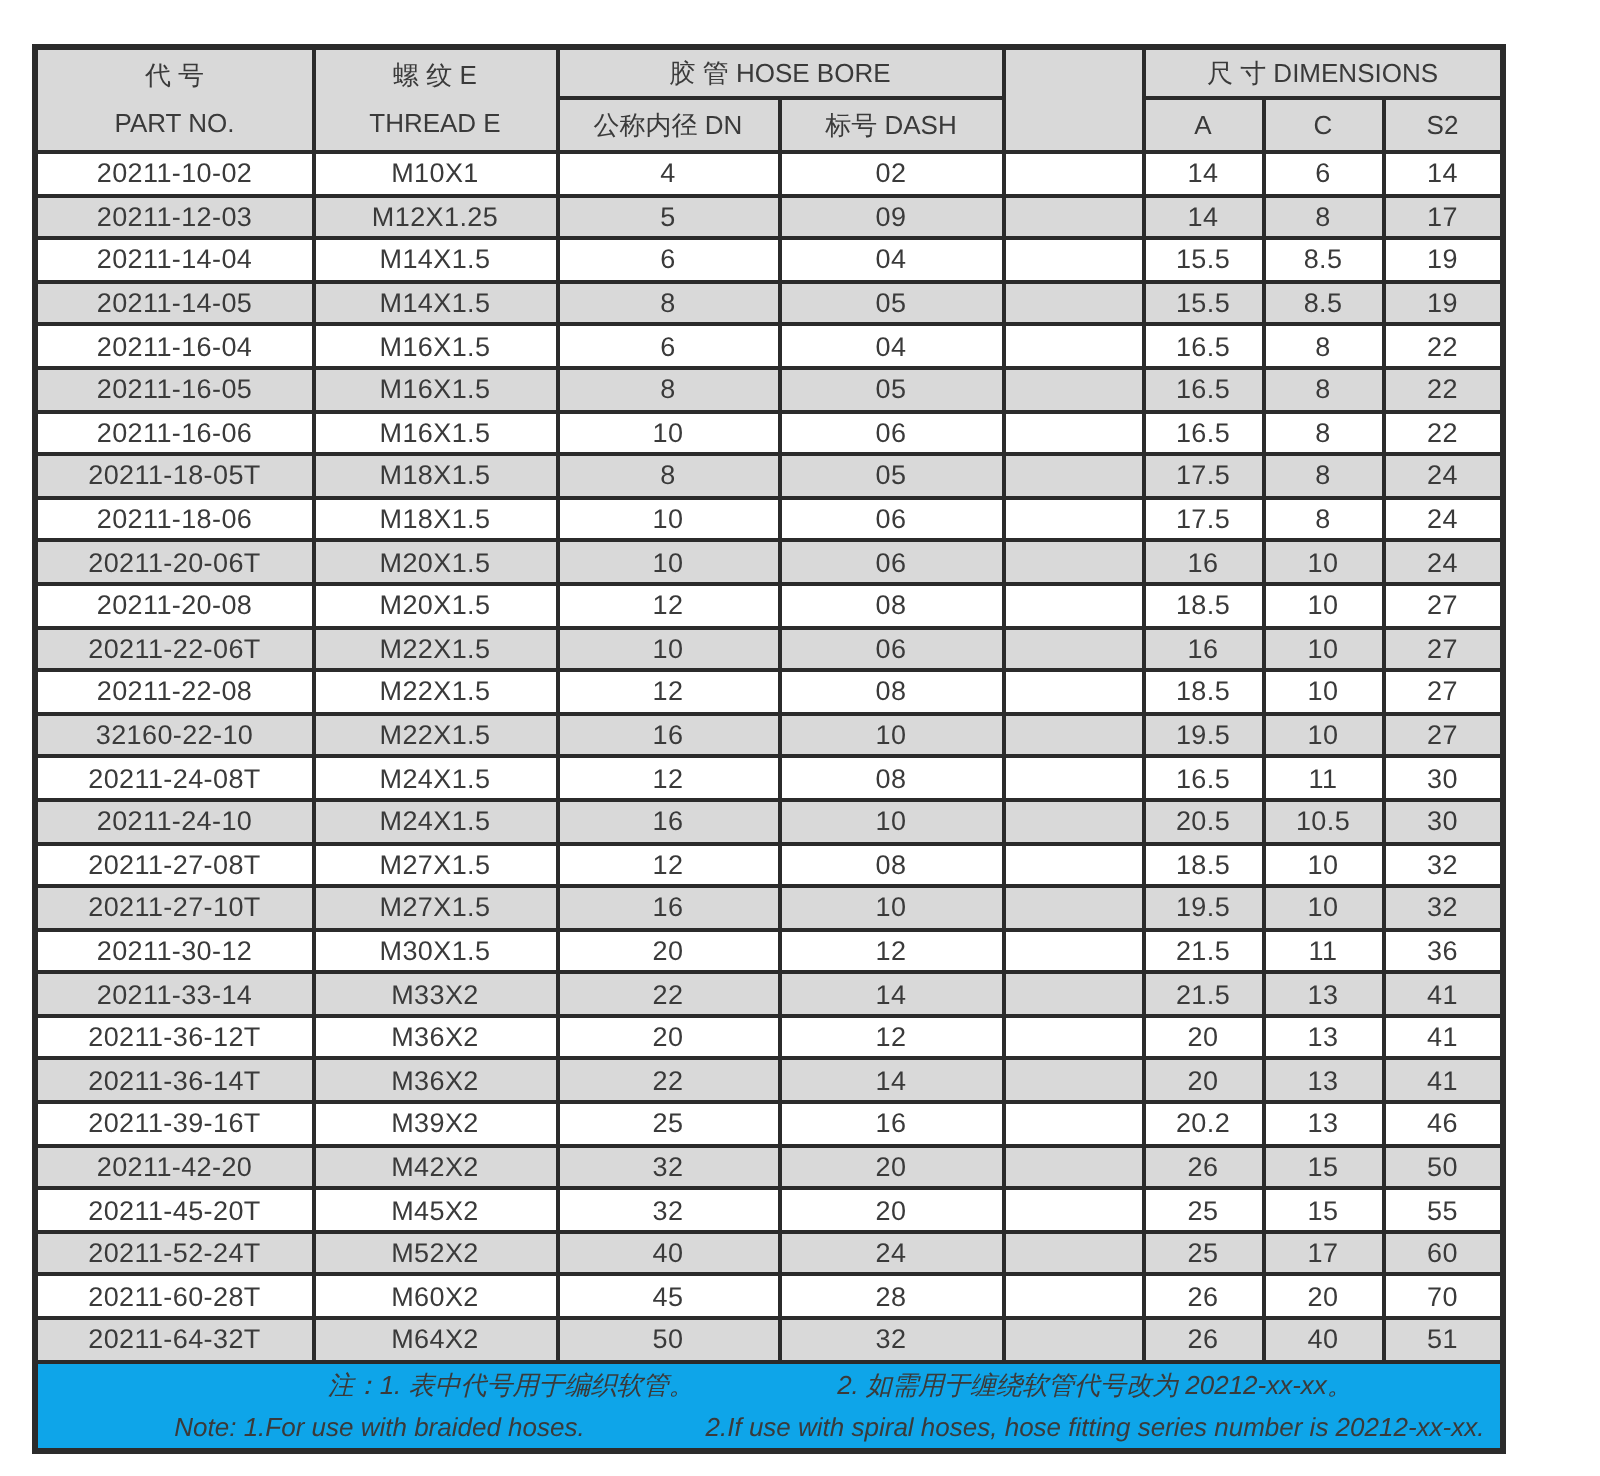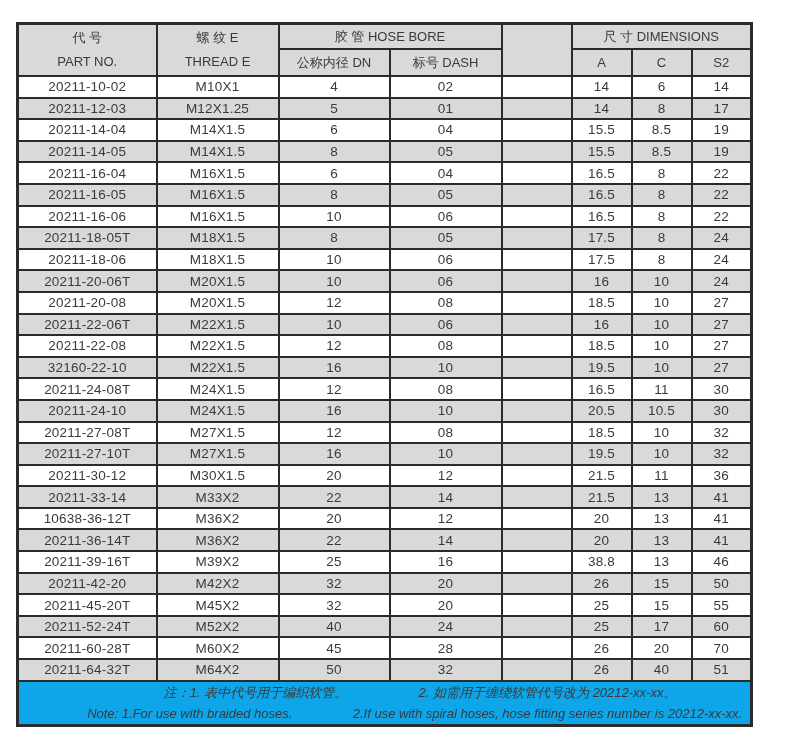--- a/index.html
+++ b/index.html
@@ -88,21 +88,21 @@
     <td>02</td>
     <td></td>
     <td>14</td>
     <td>6</td>
     <td>14</td>
   </tr>
         <tr class="alt">
     <td>20211-12-03</td>
     <td>M12X1.25</td>
     <td>5</td>
-    <td>01</td>
+    <td>09</td>
     <td></td>
     <td>14</td>
     <td>8</td>
     <td>17</td>
   </tr>
         <tr>
     <td>20211-14-04</td>
     <td>M14X1.5</td>
     <td>6</td>
     <td>04</td>
@@ -275,21 +275,21 @@
     <td>20211-33-14</td>
     <td>M33X2</td>
     <td>22</td>
     <td>14</td>
     <td></td>
     <td>21.5</td>
     <td>13</td>
     <td>41</td>
   </tr>
         <tr>
-    <td>10638-36-12T</td>
+    <td>20211-36-12T</td>
     <td>M36X2</td>
     <td>20</td>
     <td>12</td>
     <td></td>
     <td>20</td>
     <td>13</td>
     <td>41</td>
   </tr>
         <tr class="alt">
     <td>20211-36-14T</td>
@@ -300,21 +300,21 @@
     <td>20</td>
     <td>13</td>
     <td>41</td>
   </tr>
         <tr>
     <td>20211-39-16T</td>
     <td>M39X2</td>
     <td>25</td>
     <td>16</td>
     <td></td>
-    <td>38.8</td>
+    <td>20.2</td>
     <td>13</td>
     <td>46</td>
   </tr>
         <tr class="alt">
     <td>20211-42-20</td>
     <td>M42X2</td>
     <td>32</td>
     <td>20</td>
     <td></td>
     <td>26</td>

